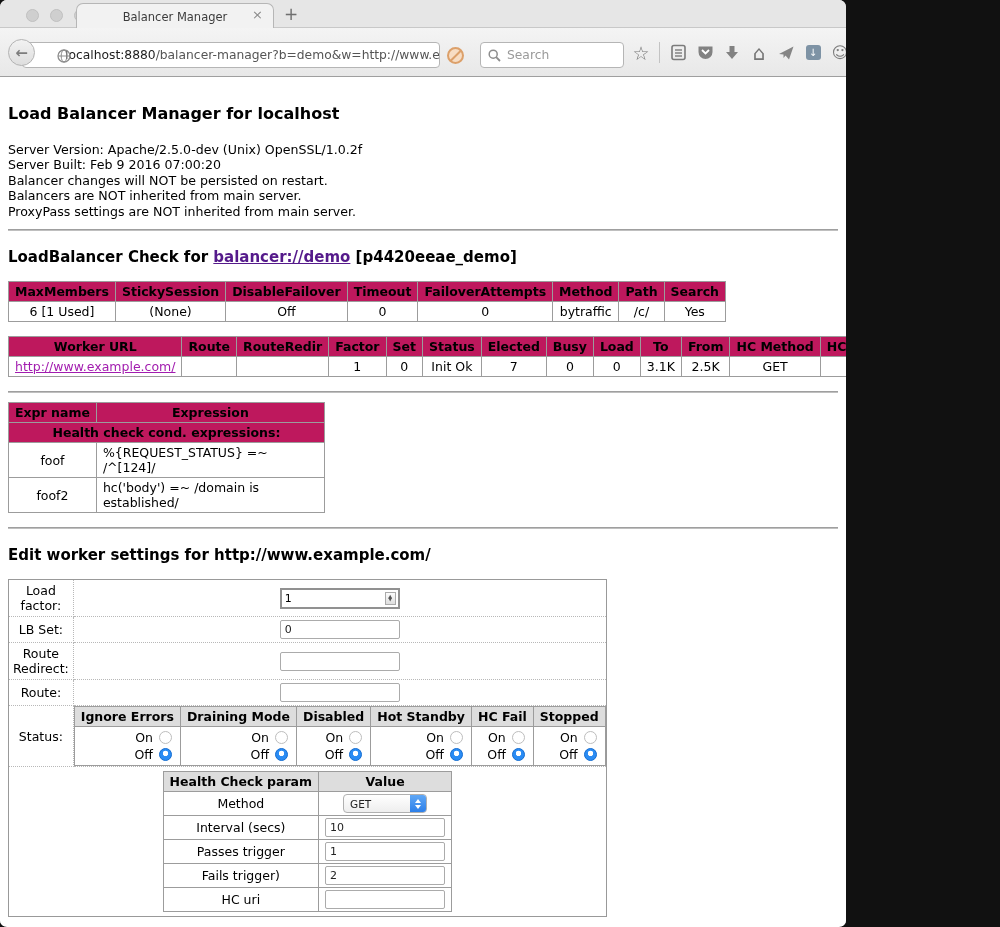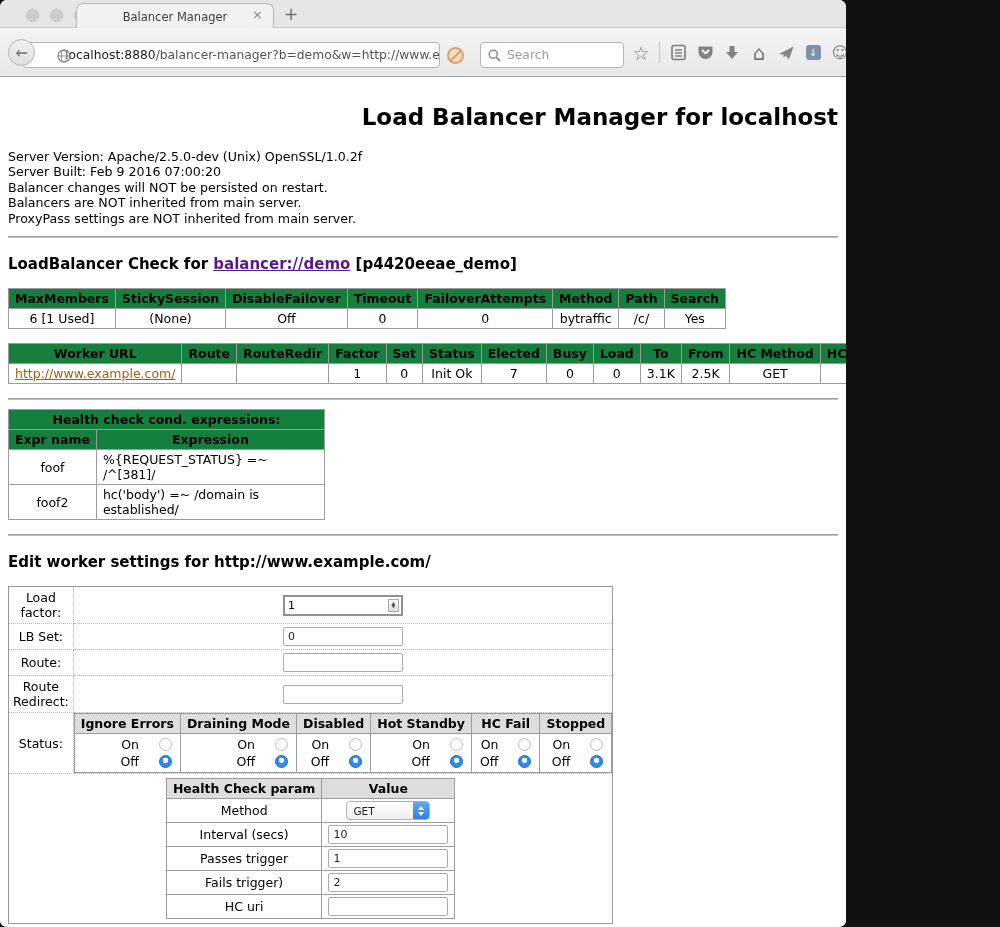--- a/index.html
+++ b/index.html
@@ -47,48 +47,48 @@
   .sq-ext { width:15px; height:15px; background:#7e93a5; border-radius:3px; color:#fff; font-size:10px;
             display:flex; align-items:center; justify-content:center; }
   .dots { position:relative; width:16px; height:16px; }
   .dots i { position:absolute; border-radius:50%; }
   .tiles { display:grid; grid-template-columns:7px 7px; grid-template-rows:7px 7px; gap:1px; }
   .tiles i { background:#8b8b8b; border-radius:1px; }
   .tiles i.dk { background:#5d5d5d; }
 
   
   .page { background:#fff; height:849px; padding:0 8px; color:#000; overflow:hidden; }
-  h1.page-title { font-size:23px; padding-top:27px; margin-bottom:19px; letter-spacing:0;text-align:right; }
+  h1.page-title { font-size:16px; padding-top:27px; margin-bottom:19px; letter-spacing:0; }
   .info-line { font-size:12.6px; line-height:15.4px; }
   hr.rule { border:0; height:2px; background:linear-gradient(#8f8f8f,#cfcfcf); margin:9px 0; }
   h3.sec { font-size:15px; margin:17px 0 15px; font-weight:bold; }
   a.plink { color:#551a8b; font-weight:bold; text-decoration:underline; }
-  a.wlink { color:#a16207; text-decoration:underline; font-size:12.5px;margin-top:32px; }
+  a.wlink { color:#a21caf; text-decoration:underline; font-size:12.5px;margin-top:32px; }
 
   table.data { border-collapse:collapse; font-size:12.5px; margin-bottom:14px; }
   table.data th, table.data td { border:1px solid #9c9c9c; padding:2px 6px; text-align:center; height:20px; }
-  table.data th { background:#15803d; font-weight:bold; white-space:nowrap; }
+  table.data th { background:#be185d; font-weight:bold; white-space:nowrap; }
   td.lft { text-align:left !important; }
 
   
   table.form { border-collapse:collapse; width:564px; border:1px solid #999; font-size:12.5px; }
   table.form > tbody > tr > td { border:1px dotted #b8b8b8; padding:3px 4px; text-align:center; vertical-align:middle; }
   td.flabel { width:100px; }
   .txt-input { width:120px; height:19px; border:1px solid #ababab; border-radius:2px; font-size:11px;
                padding:1px 4px; font-family:"DejaVu Sans",sans-serif; color:#222; background:#fff; }
   .num-wrap { display:inline-flex; align-items:center; width:120px; height:21px; border:2px solid #919191;
               background:#fff; }
   .num-wrap input { border:0; outline:none; flex:1; font-size:11px; padding:0 3px; font-family:"DejaVu Sans",sans-serif; width:90px; }
   .spinner { width:11px; height:13px; border:1px solid #aaa; background:linear-gradient(#fcfcfc,#dedede);
              display:flex; flex-direction:column; align-items:center; justify-content:center; margin-right:2px;
              font-size:5px; color:#555; line-height:3px; }
   table.inner { border-collapse:collapse; font-size:12.5px; }
   table.inner th, table.inner td { border:1px solid #9c9c9c; padding:2px 6px; text-align:center;margin-top:19px; }
   table.inner th { background:#ddd; white-space:nowrap; }
-  .radio-line { display:flex; align-items:center; justify-content:flex-end; gap:20px; padding:1px 2px; }
+  .radio-line { display:flex; align-items:center; justify-content:flex-end; gap:6px; padding:1px 2px; }
   .radio { width:13px; height:13px; border-radius:50%; background:#fff; border:1px solid #bdbdbd; display:inline-block; }
   .radio.on { background:radial-gradient(circle at 50% 40%, #fff 0 2.5px, #2a8cf4 3px 100%); border:1px solid #156dd1; }
   .hc-table td { height:21px; }
   .hc-label { width:138px; }
   .hc-value { width:126px; }
   .mac-select { display:inline-flex; align-items:center; height:19px; border:1px solid #b0b0b0; border-radius:4px;
                 background:linear-gradient(#fff,#eee); overflow:hidden; }
   .sel-text { font-size:10.5px; color:#222; padding:0 6px; flex:1; text-align:center; }
   .sel-stepper { width:16px; height:19px; background:linear-gradient(#63aaf7,#2a7de8); display:flex;
                  flex-direction:column; align-items:center; justify-content:center; gap:2px; }
@@ -285,29 +285,29 @@
 
       </tr>
     </tbody>
       </table>
 
     <hr class="rule">
 
     <table class="data" style="margin-top:5px;">
       <tbody>
           <tr>
-        <th colspan="2">Health check cond. expressions:</th>
-      </tr>
-      <tr>
         <th style="width:80px;">Expr name</th>
         <th style="width:228px;">Expression</th>
       </tr>
       <tr>
+        <th colspan="2">Health check cond. expressions:</th>
+      </tr>
+      <tr>
         <td>foof</td>
-        <td class="lft">%{REQUEST_STATUS} =~ /^[381]/</td>
+        <td class="lft">%{REQUEST_STATUS} =~ /^[124]/</td>
       </tr>
       <tr>
         <td>foof2</td>
         <td class="lft">hc('body') =~ /domain is established/</td>
       </tr>
     </tbody>
       </table>
 
     <hr class="rule">
 
@@ -322,25 +322,25 @@
             <input type="text" value="1" style="">
             <span class="spinner">▲<br>▼</span>
           </span>
         </td>
       </tr>
       <tr>
         <td class="flabel">LB Set:</td>
         <td><input class="txt-input" type="text" value="0" style=""></td>
       </tr>
       <tr>
+        <td class="flabel">Route Redirect:</td>
+        <td><input class="txt-input" type="text" value="" style=""></td>
+      </tr>
+      <tr>
         <td class="flabel">Route:</td>
-        <td><input class="txt-input" type="text" value="" style=""></td>
-      </tr>
-      <tr>
-        <td class="flabel">Route Redirect:</td>
         <td><input class="txt-input" type="text" value="" style=""></td>
       </tr>
       <tr>
         <td class="flabel">Status:</td>
         <td style="padding:0;">
           <table class="inner">
             <tbody>
                   <tr>
               <th>Ignore Errors</th>
               <th>Draining Mode</th>

